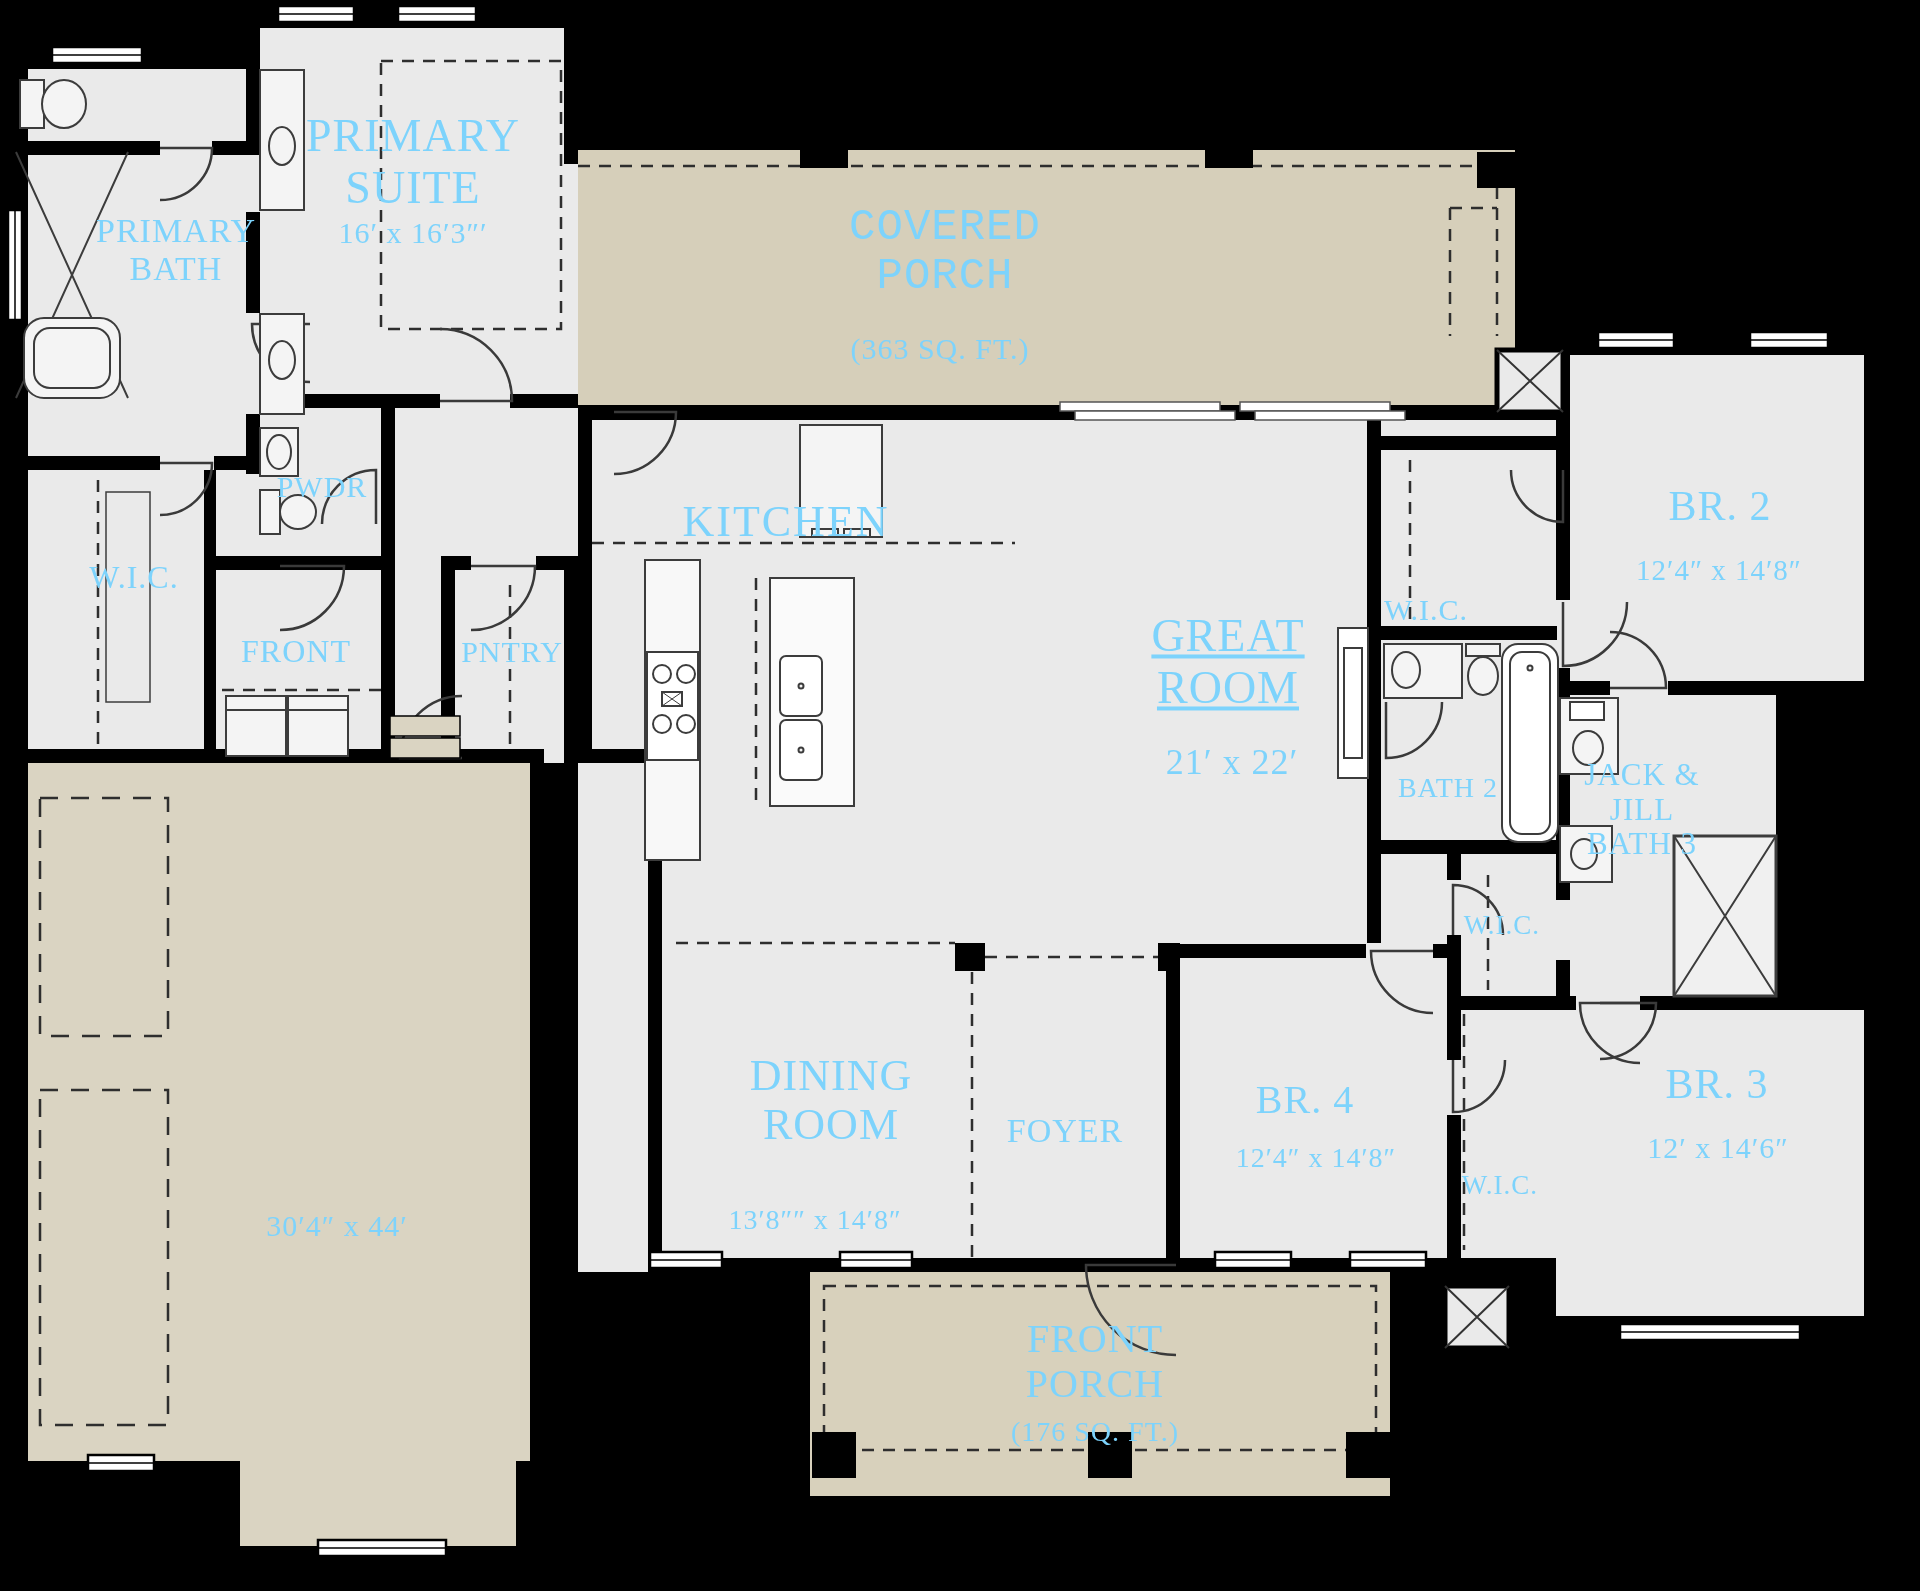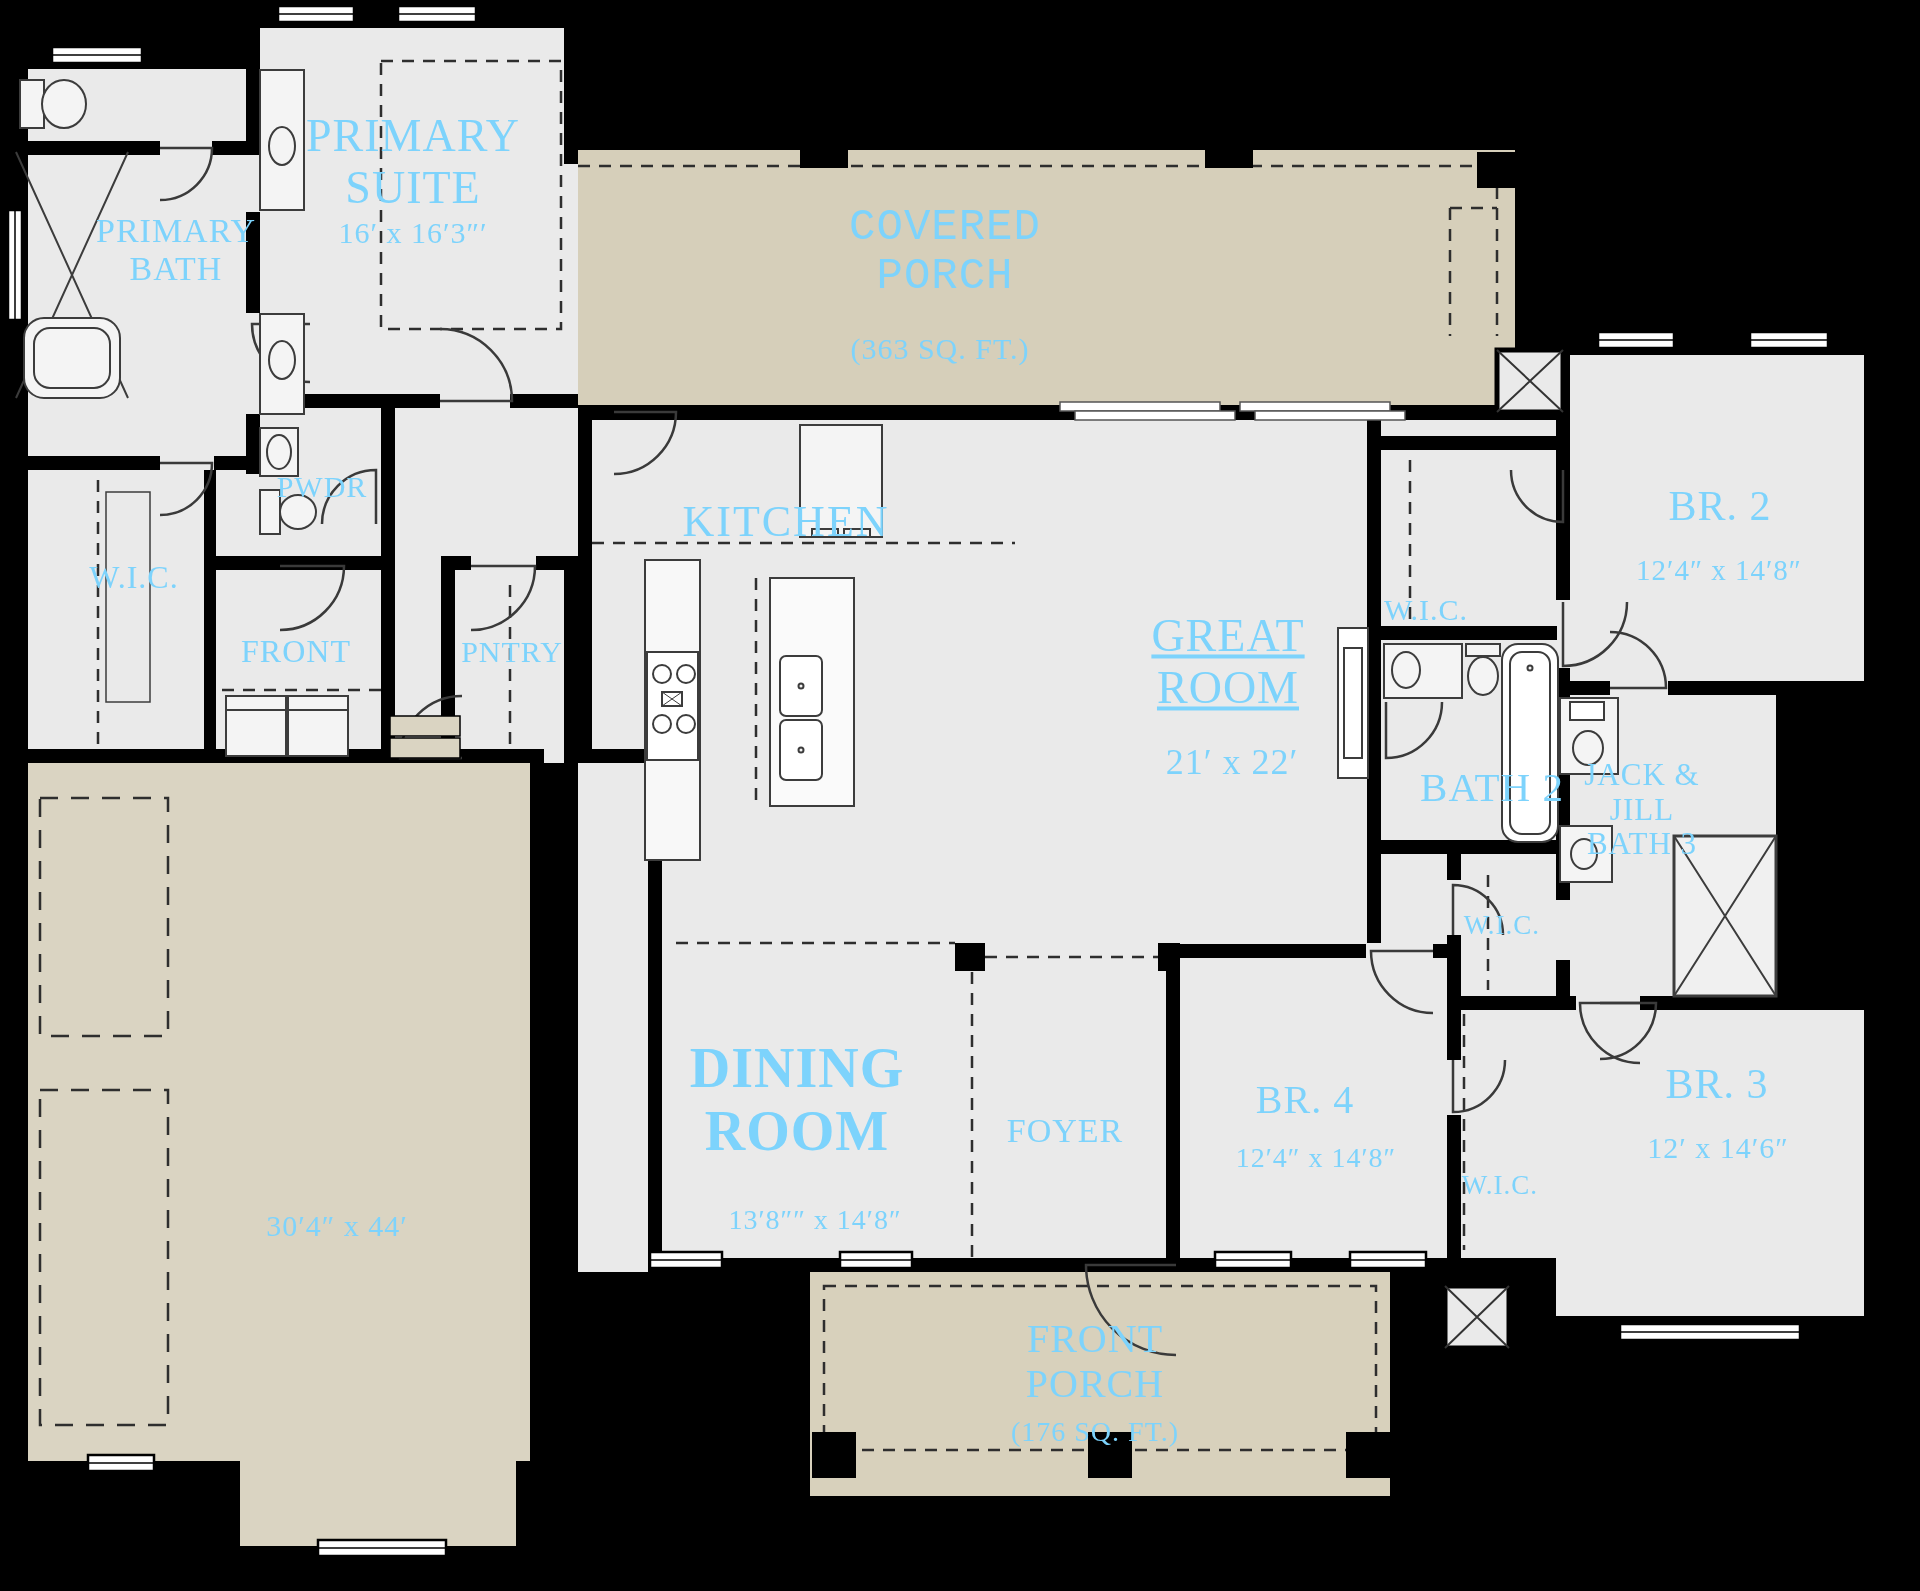--- a/index.html
+++ b/index.html
@@ -298,27 +298,27 @@
   <div class="lbl" style="left:134px;top:578px;font-size:32px;">W.I.C.</div>
   <div class="lbl" style="left:296px;top:652px;font-size:32px;">FRONT</div>
   <div class="lbl" style="left:512px;top:652px;font-size:30px;">PNTRY</div>
   <div class="lbl" style="left:786px;top:522px;font-size:44px;letter-spacing:2px;">KITCHEN</div>
   <div class="lbl" style="left:1228px;top:662px;font-size:46px;text-decoration:underline;">GREAT
 ROOM</div>
   <div class="lbl" style="left:1232px;top:762px;font-size:36px;">21′ x 22′</div>
   <div class="lbl" style="left:1720px;top:507px;font-size:42px;">BR. 2</div>
   <div class="lbl" style="left:1719px;top:570px;font-size:29px;">12′4″ x 14′8″</div>
   <div class="lbl" style="left:1426px;top:610px;font-size:30px;">W.I.C.</div>
-  <div class="lbl" style="left:1492px;top:788px;font-size:41px;">BATH 2</div>
+  <div class="lbl" style="left:1448px;top:788px;font-size:28px;">BATH 2</div>
   <div class="lbl" style="left:1642px;top:810px;font-size:31px;">JACK &amp;
 JILL
 BATH 3</div>
   <div class="lbl" style="left:1502px;top:925px;font-size:27px;">W.I.C.</div>
   <div class="lbl" style="left:337px;top:1226px;font-size:30px;">30′4″ x 44′</div>
-  <div class="lbl" style="left:797px;top:1100px;font-size:56px;font-weight:bold;">DINING
+  <div class="lbl" style="left:831px;top:1100px;font-size:44px;">DINING
 ROOM</div>
   <div class="lbl" style="left:815px;top:1220px;font-size:28px;">13′8″″ x 14′8″</div>
   <div class="lbl" style="left:1065px;top:1131px;font-size:34px;">FOYER</div>
   <div class="lbl" style="left:1305px;top:1100px;font-size:40px;">BR. 4</div>
   <div class="lbl" style="left:1316px;top:1158px;font-size:28px;">12′4″ x 14′8″</div>
   <div class="lbl" style="left:1500px;top:1185px;font-size:27px;">W.I.C.</div>
   <div class="lbl" style="left:1717px;top:1085px;font-size:42px;">BR. 3</div>
   <div class="lbl" style="left:1718px;top:1148px;font-size:30px;">12′ x 14′6″</div>
   <div class="lbl" style="left:1095px;top:1362px;font-size:40px;">FRONT
 PORCH</div>

